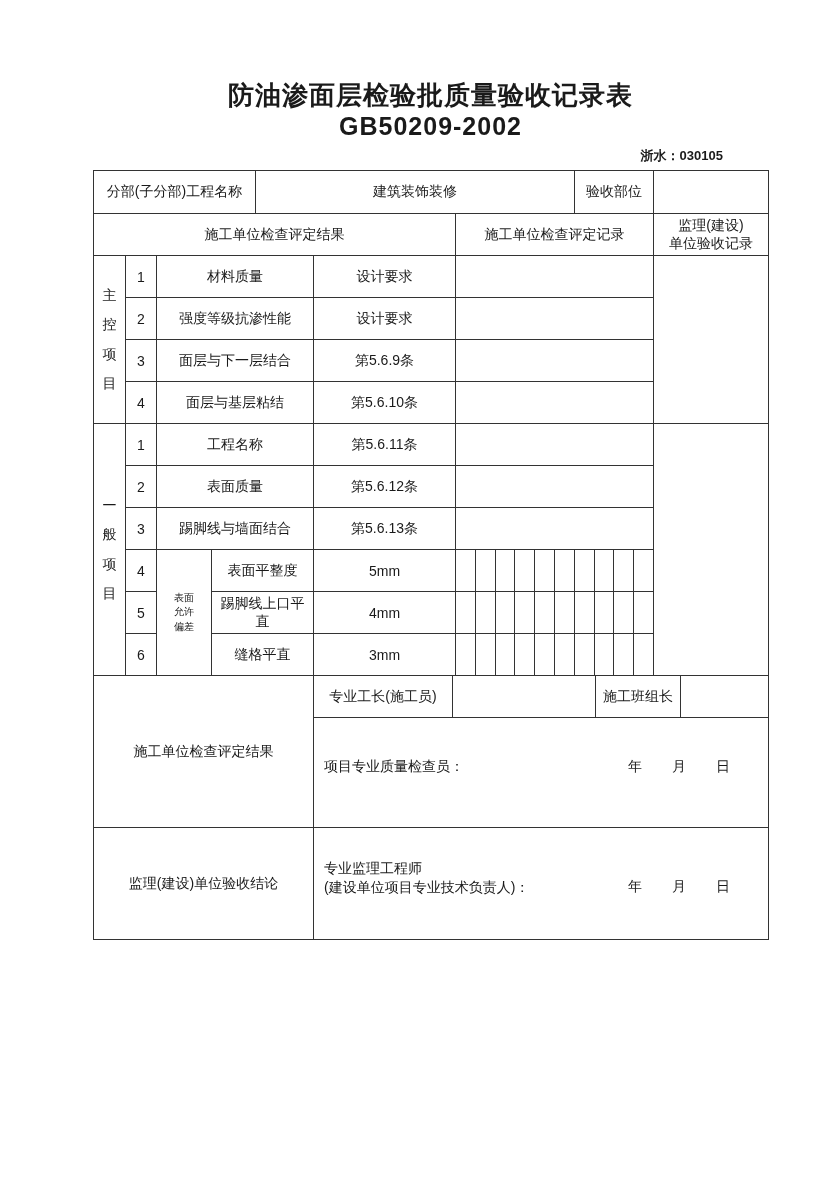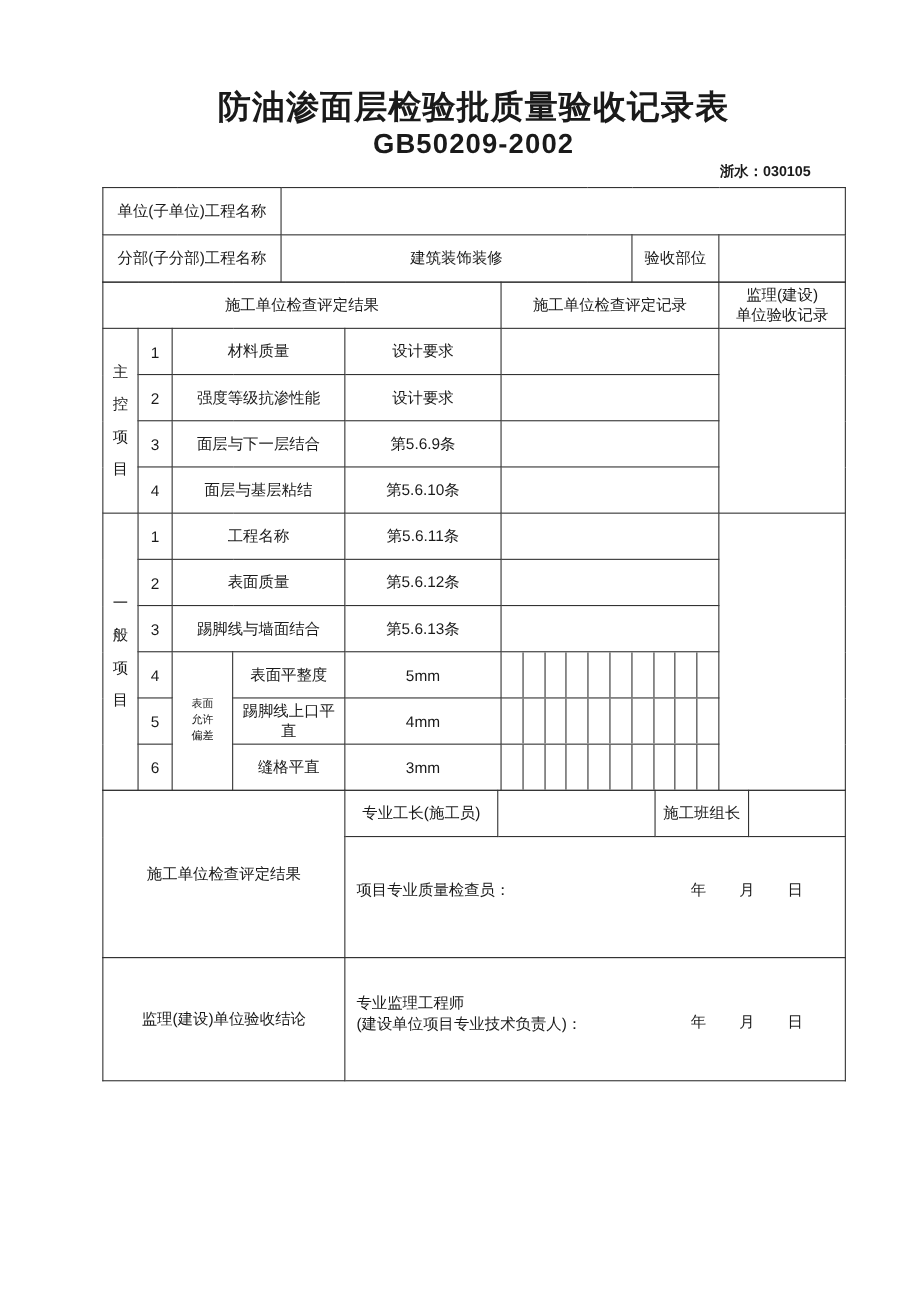--- a/index.html
+++ b/index.html
@@ -8,24 +8,24 @@
     width: 838px; height: 1186px;
     position: relative;
     background: #ffffff;
     font-family: "Liberation Sans", "DejaVu Sans", sans-serif;
     color: #1a1a1a;
   }
   .title-block {
     position: absolute; left: 93px; top: 80px; width: 675px;
     text-align: center; line-height: 1.2;
   }
-  .title-main { font-size: 30px; font-weight: bold; letter-spacing: 1px; }
+  .title-main { font-size: 26px; font-weight: bold; letter-spacing: 1px; }
   .title-sub  { font-size: 25px; font-weight: bold; letter-spacing: 1px; }
   .code-label {
-    position: absolute; top: 147px; right: 101px;
+    position: absolute; top: 147px; right: 115px;
     font-size: 13px; font-weight: bold; text-align: right;
   }
   .form { position: absolute; left: 93px; top: 170px; width: 675px; }
   table {
     border-collapse: collapse; table-layout: fixed; width: 675px;
   }
   table + table { margin-top: -1px; }
   td {
     border: 1px solid #333;
     font-size: 14px;
@@ -65,24 +65,20 @@
   <table>
     <colgroup>
       <col style="width:67px">
         <col style="width:95px">
         <col style="width:278px">
       <col style="width:41px">
         <col style="width:79px">
         <col style="width:115px">
     </colgroup>
     <tbody>
-        <tr class="h43">
-      <td colspan="2">单位(子单位)工程名称</td>
-      <td colspan="4"></td>
-    </tr>
     <tr class="h43">
       <td colspan="2">分部(子分部)工程名称</td>
       <td colspan="2">建筑装饰装修</td>
       <td>验收部位</td>
       <td></td>
     </tr>
   </tbody>
     </table>
 
   <table>

